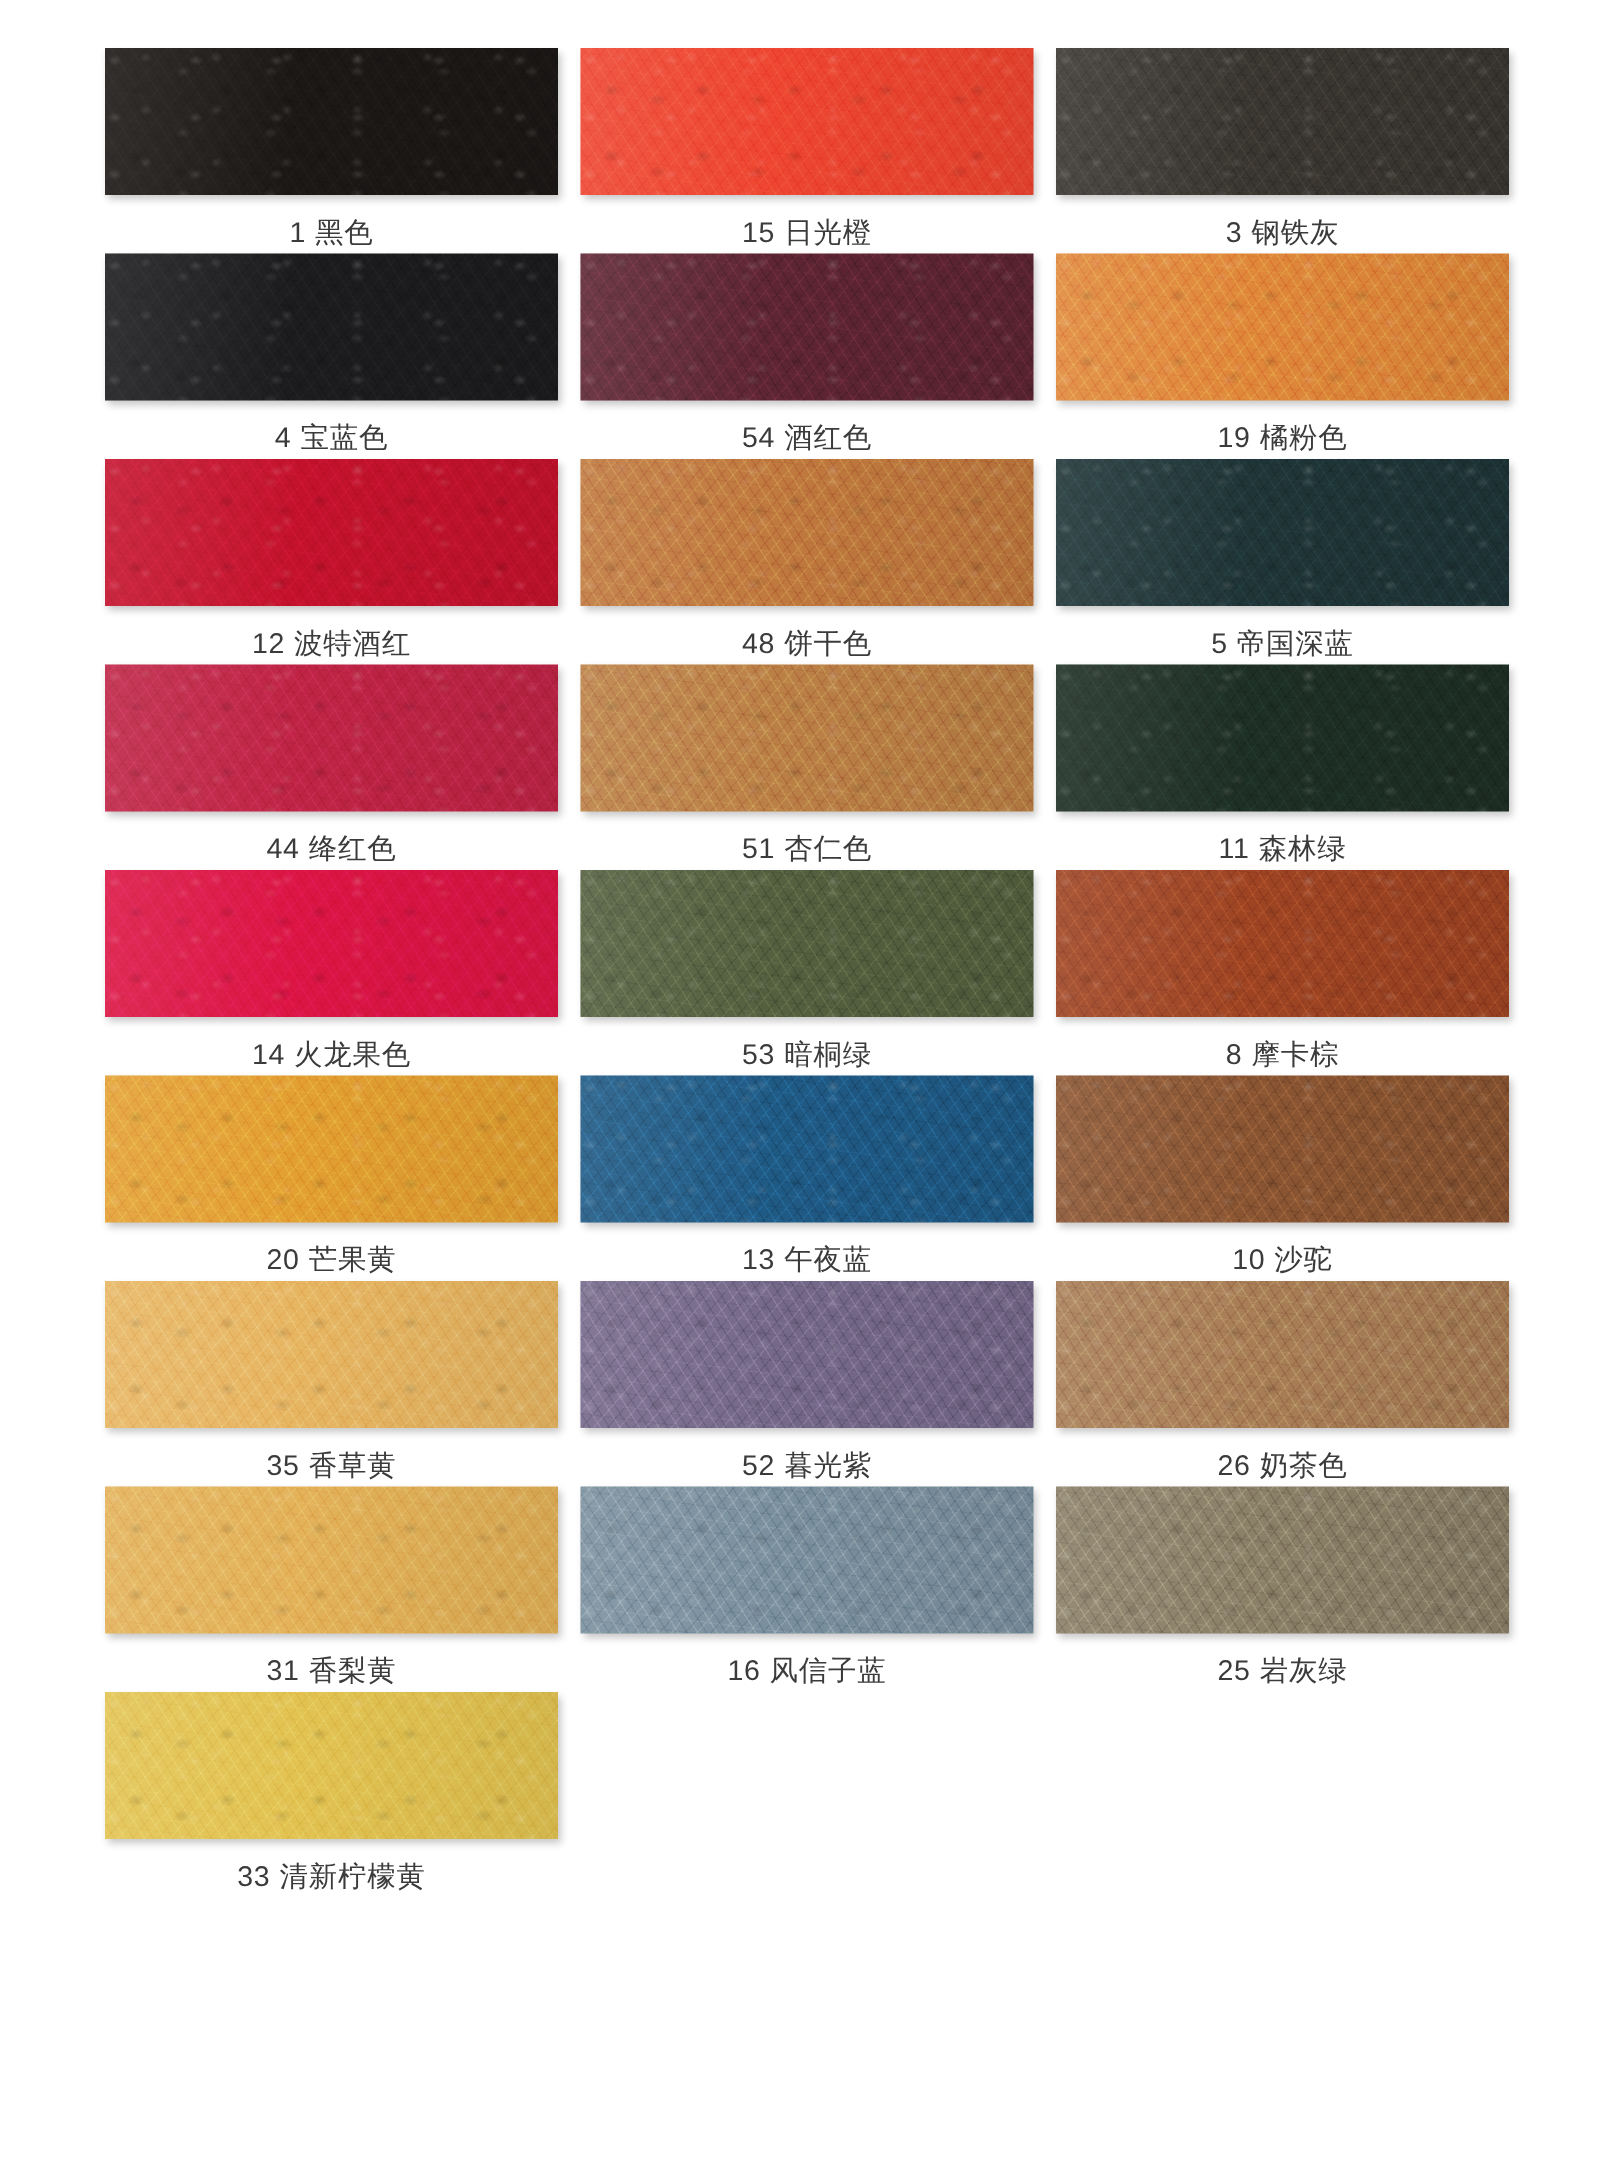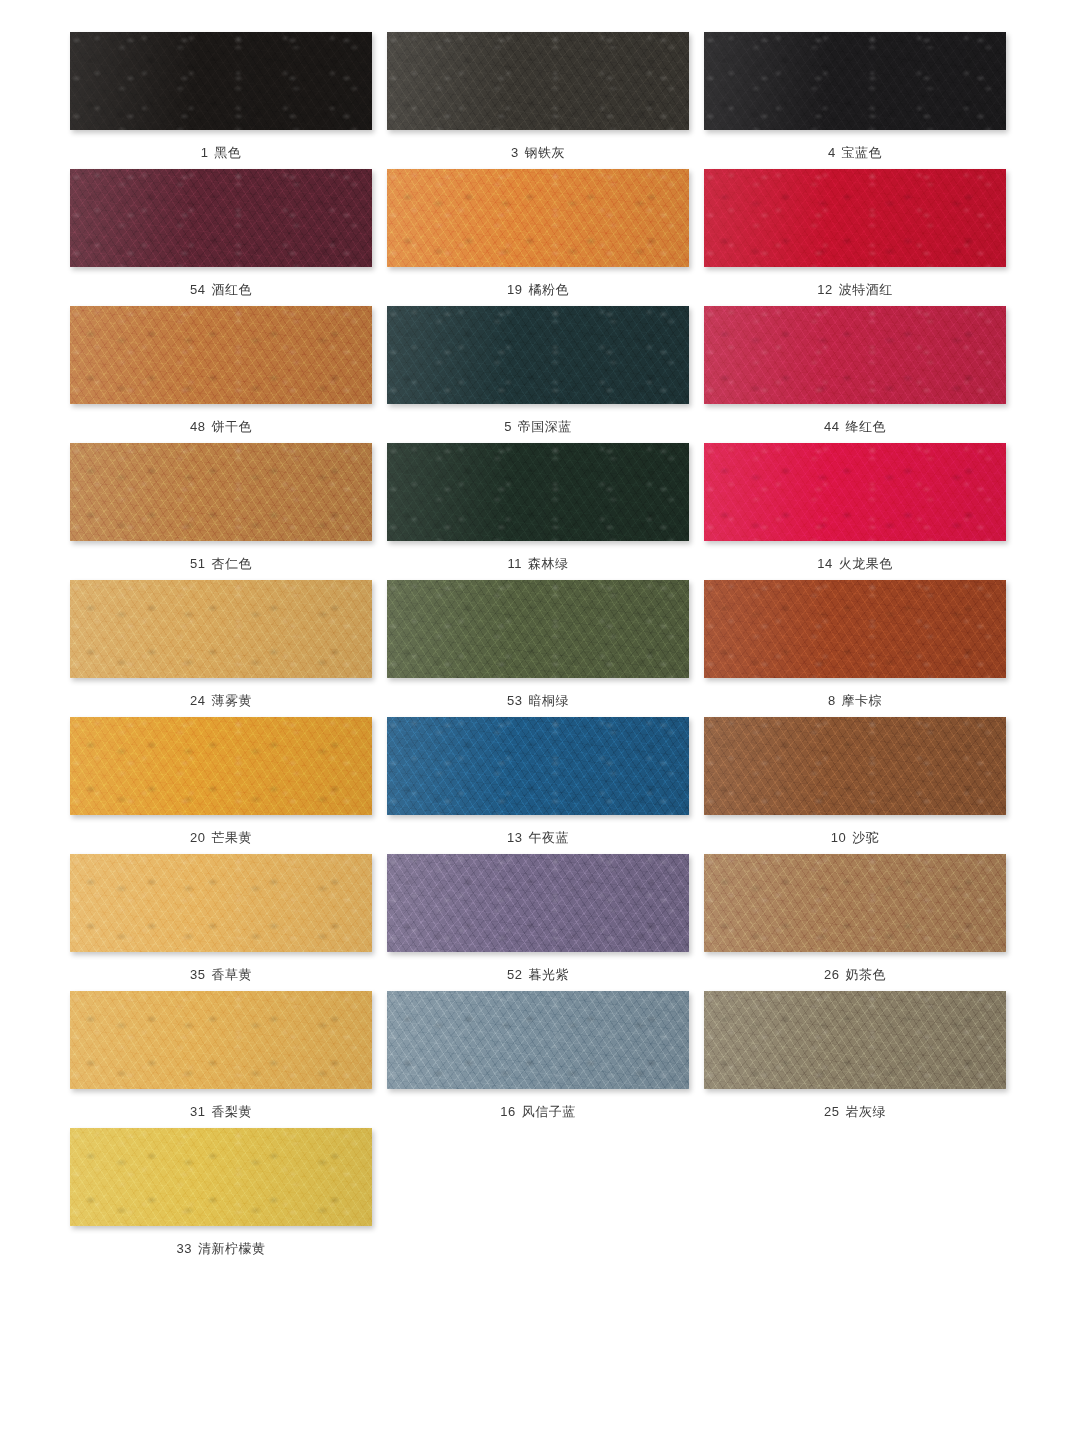--- a/index.html
+++ b/index.html
@@ -95,40 +95,44 @@
       radial-gradient(ellipse 6px 5px at 58% 18%, rgba(255,255,255,0.10), rgba(255,255,255,0) 70%),
       radial-gradient(ellipse 9px 6px at 77% 72%, rgba(0,0,0,0.10), rgba(0,0,0,0) 70%),
       radial-gradient(ellipse 7px 5px at 90% 38%, rgba(255,255,255,0.09), rgba(255,255,255,0) 70%),
       linear-gradient(96deg, rgba(255,255,255,0.10) 0%, rgba(255,255,255,0.0) 42%, rgba(0,0,0,0.07) 100%);
     background-size: 54px 38px, 61px 44px, 47px 35px, 67px 48px, 58px 41px, 100% 100%;
     pointer-events: none;
   }
 
   .swatch-label {
     margin-top: 16px;
-    font-size: 13px;
+    font-size: 19px;
     letter-spacing: 0.5px;
     color: #3b3b3b;
     white-space: nowrap;
     line-height: 1;
   }
   .swatch-label .code {
     margin-right: 6px;
   }
 </style>
 </head>
 <body>
 
 <div id="swatch-sheet">
   <div class="swatch-grid">
       <div class="swatch-cell">
         <div class="swatch-chip" style="background-color: rgb(27, 24, 22);"></div>
         <div class="swatch-label"><span class="code">1</span><span class="name">黑色</span></div>
       </div>
       <div class="swatch-cell">
+        <div class="swatch-chip" style="background-color: rgb(238, 70, 49);"></div>
+        <div class="swatch-label"><span class="code">15</span><span class="name">日光橙</span></div>
+      </div>
+      <div class="swatch-cell">
         <div class="swatch-chip" style="background-color: rgb(58, 55, 49);"></div>
         <div class="swatch-label"><span class="code">3</span><span class="name">钢铁灰</span></div>
       </div>
       <div class="swatch-cell">
         <div class="swatch-chip" style="background-color: rgb(28, 27, 29);"></div>
         <div class="swatch-label"><span class="code">4</span><span class="name">宝蓝色</span></div>
       </div>
       <div class="swatch-cell">
         <div class="swatch-chip" style="background-color: rgb(94, 37, 52);"></div>
         <div class="swatch-label"><span class="code">54</span><span class="name">酒红色</span></div>
@@ -159,24 +163,20 @@
       </div>
       <div class="swatch-cell">
         <div class="swatch-chip" style="background-color: rgb(30, 47, 37);"></div>
         <div class="swatch-label"><span class="code">11</span><span class="name">森林绿</span></div>
       </div>
       <div class="swatch-cell">
         <div class="swatch-chip" style="background-color: rgb(220, 21, 69);"></div>
         <div class="swatch-label"><span class="code">14</span><span class="name">火龙果色</span></div>
       </div>
       <div class="swatch-cell">
-        <div class="swatch-chip" style="background-color: rgb(216, 169, 94);"></div>
-        <div class="swatch-label"><span class="code">24</span><span class="name">薄雾黄</span></div>
-      </div>
-      <div class="swatch-cell">
         <div class="swatch-chip" style="background-color: rgb(84, 96, 63);"></div>
         <div class="swatch-label"><span class="code">53</span><span class="name">暗桐绿</span></div>
       </div>
       <div class="swatch-cell">
         <div class="swatch-chip" style="background-color: rgb(158, 68, 35);"></div>
         <div class="swatch-label"><span class="code">8</span><span class="name">摩卡棕</span></div>
       </div>
       <div class="swatch-cell">
         <div class="swatch-chip" style="background-color: rgb(227, 160, 50);"></div>
         <div class="swatch-label"><span class="code">20</span><span class="name">芒果黄</span></div>

